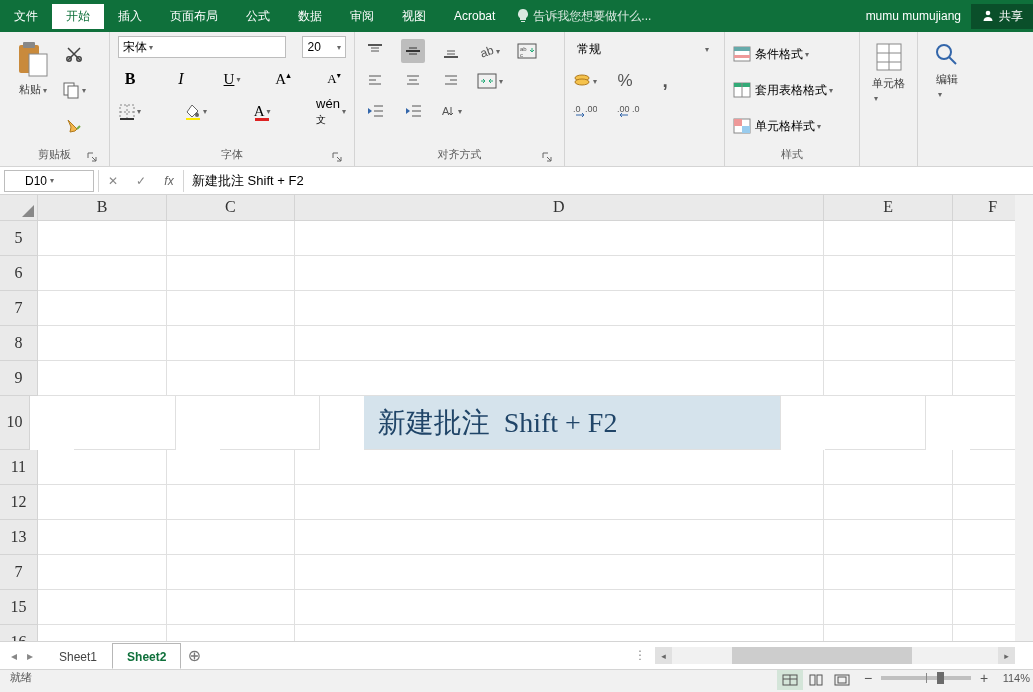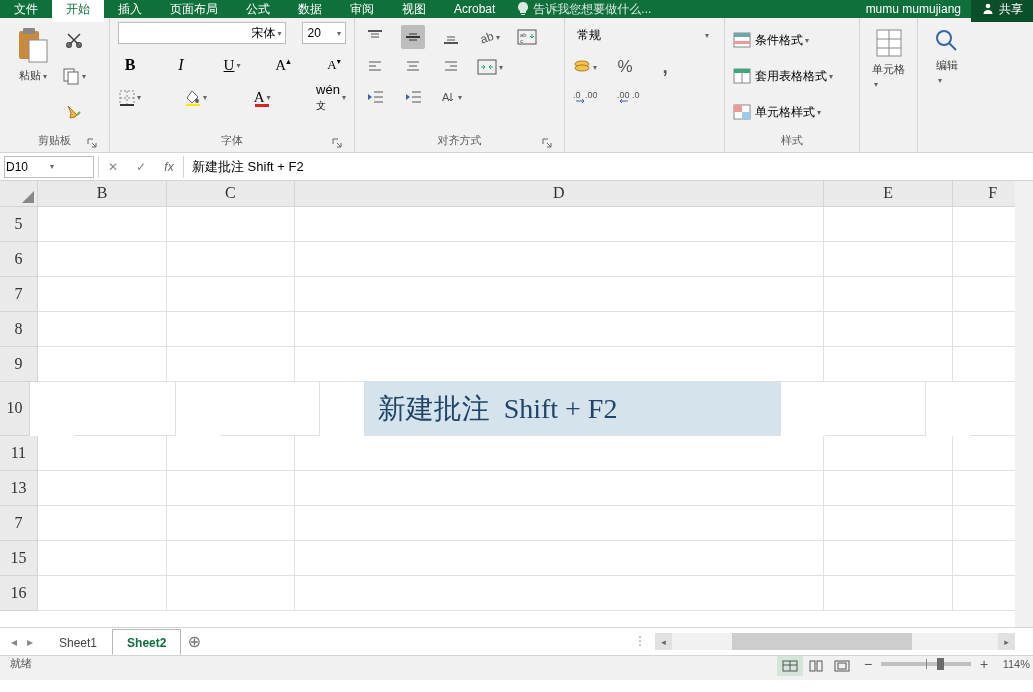--- a/index.html
+++ b/index.html
@@ -1,17 +1,17 @@
 <!DOCTYPE html>
 <html><head>
 <meta charset="utf-8">
 <style>
 *{margin:0;padding:0;box-sizing:border-box;font-family:"Microsoft YaHei",sans-serif;}
 body{width:1033px;height:692px;background:#fff;overflow:hidden;font-size:12px;position:relative;}
-.titlebar{height:18px;background:#0f703b;display:flex;align-items:center;color:#fff;}
+.titlebar{height:32px;background:#0f703b;display:flex;align-items:center;color:#fff;}
 .tab{padding:0 14px;height:25px;line-height:25px;cursor:pointer;}
 .tab.active{background:#fff;color:#0f703b;}
 .tell-me{display:flex;align-items:center;margin-left:8px;opacity:.85;}
 .tell-me svg{margin-right:4px;}
 .spacer{flex:1;}
 .user{margin-right:10px;}
 .share{background:#0a4f2a;padding:0 10px;height:25px;line-height:25px;display:flex;align-items:center;}
 .ribbon{height:135px;background:#f1f1f1;border-bottom:1px solid #d4d4d4;display:flex;}
 .group{border-right:1px solid #d4d4d4;padding:4px 8px 0 8px;display:flex;flex-direction:column;position:relative;}
 .group-body{flex:1;display:flex;}
@@ -24,21 +24,21 @@
 .dd{display:flex;align-items:center;}
 .dd-arrow{font-size:8px;margin-left:2px;color:#666;}
 .font-sel{display:flex;height:22px;margin-bottom:6px;}
 .font-sel select,.font-sel .sel{border:1px solid #bdbdbd;background:#fff;font-size:12px;height:22px;}
 .sel{display:flex;align-items:center;padding:0 4px;}
 .big-btn{display:flex;flex-direction:column;align-items:center;width:50px;padding-top:6px;cursor:pointer;}
 .big-btn-label{font-size:11px;margin-top:4px;color:#3a3a3a;}
 .style-item{display:flex;align-items:center;margin:2px 0;cursor:pointer;}
 .style-item svg{margin-right:4px;}
 .formula-bar{height:28px;border-bottom:1px solid #d4d4d4;display:flex;align-items:center;background:#fff;}
-.name-box{width:90px;height:22px;border:1px solid #bdbdbd;margin:0 4px;display:flex;align-items:center;padding:0 1px;font-size:12px;}
+.name-box{width:90px;height:22px;border:1px solid #bdbdbd;margin:0 4px;display:flex;align-items:center;padding:0 20px;font-size:12px;}
 .name-box span{flex:1;}
 .fb-btn{width:28px;height:24px;display:flex;align-items:center;justify-content:center;color:#888;cursor:pointer;}
 .fx{font-style:italic;color:#666;}
 .formula-input{flex:1;padding:0 8px;font-size:13px;}
 .grid-area{height:446px;overflow:hidden;position:relative;background:#fff;display:flex;flex-direction:column;}
 .col-headers{display:flex;height:26px;background:#eaeaea;}
 .corner{width:38px;border-right:1px solid #d4d4d4;border-bottom:1px solid #d4d4d4;background:#eaeaea;position:relative;}
 .corner::after{content:"";position:absolute;right:3px;bottom:3px;border:6px solid transparent;border-right-color:#888;border-bottom-color:#888;}
 .ch{border-right:1px solid #d4d4d4;border-bottom:1px solid #d4d4d4;text-align:center;line-height:24px;font-size:16px;color:#333;font-family:"Times New Roman",serif;}
 .rows{flex:1;overflow:hidden;}
@@ -141,21 +141,21 @@
     <div class="group-label"><span>剪贴板</span><span class="dlg-launcher">
           <svg width="10" height="10" viewBox="0 0 10 10">
             <path d="M1 1h5M1 1v5M5 5l4 4M9 5v4h-4" stroke="#666" fill="none"></path>
           </svg>
         </span></div>
   </div>
 
   <div class="group" style="width:245px">
     <div class="group-body" style="flex-direction:column">
       <div class="font-sel">
-        <div class="sel" style="width:180px;justify-content:flex-end">
+        <div class="sel" style="width:180px;justify-content:flex-start">
             <span>宋体</span>
             <span class="dd-arrow">▾</span>
           </div>
         <div class="sel" style="width:46px;margin-left:16px;justify-content:space-between">
             <span>20</span>
             <span class="dd-arrow">▾</span>
           </div>
       </div>
       <div style="display:flex;justify-content:space-between;margin:3px 0">
         <div class="btn">
@@ -485,20 +485,28 @@
         <div class="cell" style="width: 130px;"></div>
         <div class="cell" style="width: 128px;"></div>
         <div class="cell sel" style="width: 532px;">
           <div class="cell-content">新建批注  Shift + F2</div>
         </div>
         <div class="cell" style="width: 130px;"></div>
         <div class="cell" style="width: 80px;"></div>
       </div>
       <div class="row">
         <div class="rh">11</div>
+        <div class="cell" style="width: 130px;"></div>
+        <div class="cell" style="width: 128px;"></div>
+        <div class="cell" style="width: 532px;"></div>
+        <div class="cell" style="width: 130px;"></div>
+        <div class="cell" style="width: 80px;"></div>
+      </div>
+      <div class="row">
+        <div class="rh">12</div>
         <div class="cell" style="width: 130px;"></div>
         <div class="cell" style="width: 128px;"></div>
         <div class="cell" style="width: 532px;"></div>
         <div class="cell" style="width: 130px;"></div>
         <div class="cell" style="width: 80px;"></div>
       </div>
       <div class="row">
         <div class="rh">13</div>
         <div class="cell" style="width: 130px;"></div>
         <div class="cell" style="width: 128px;"></div>

